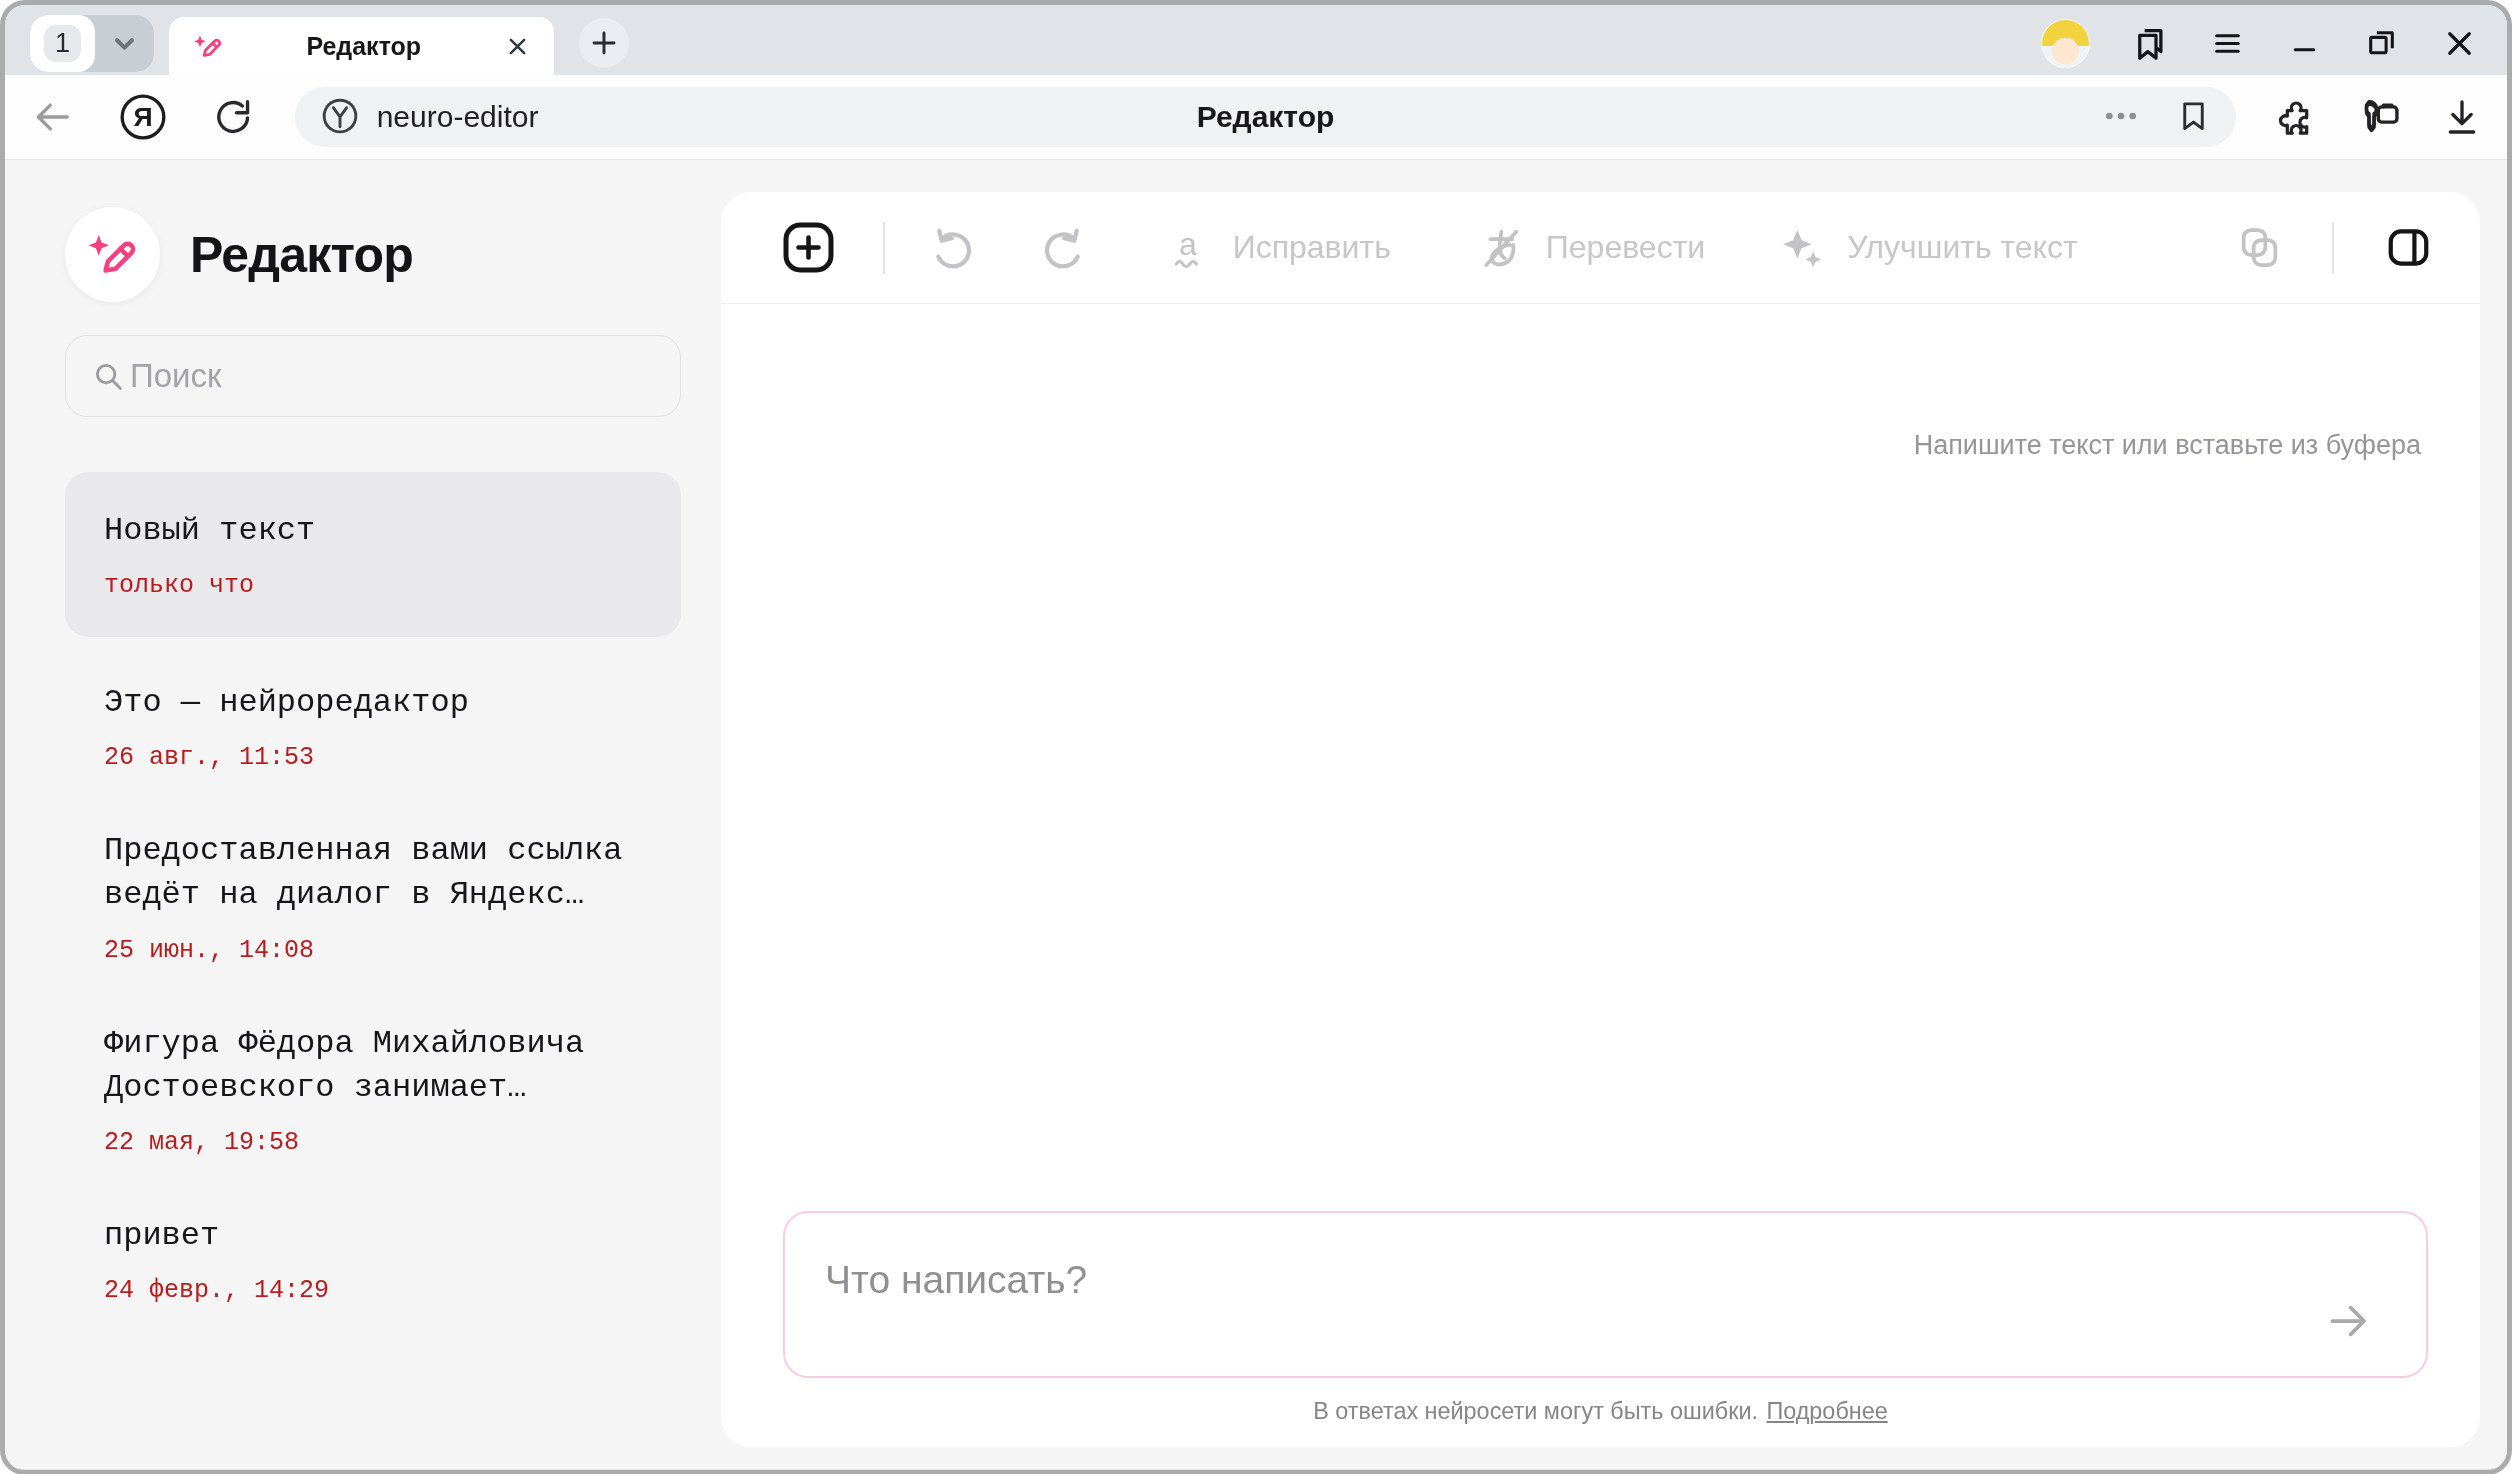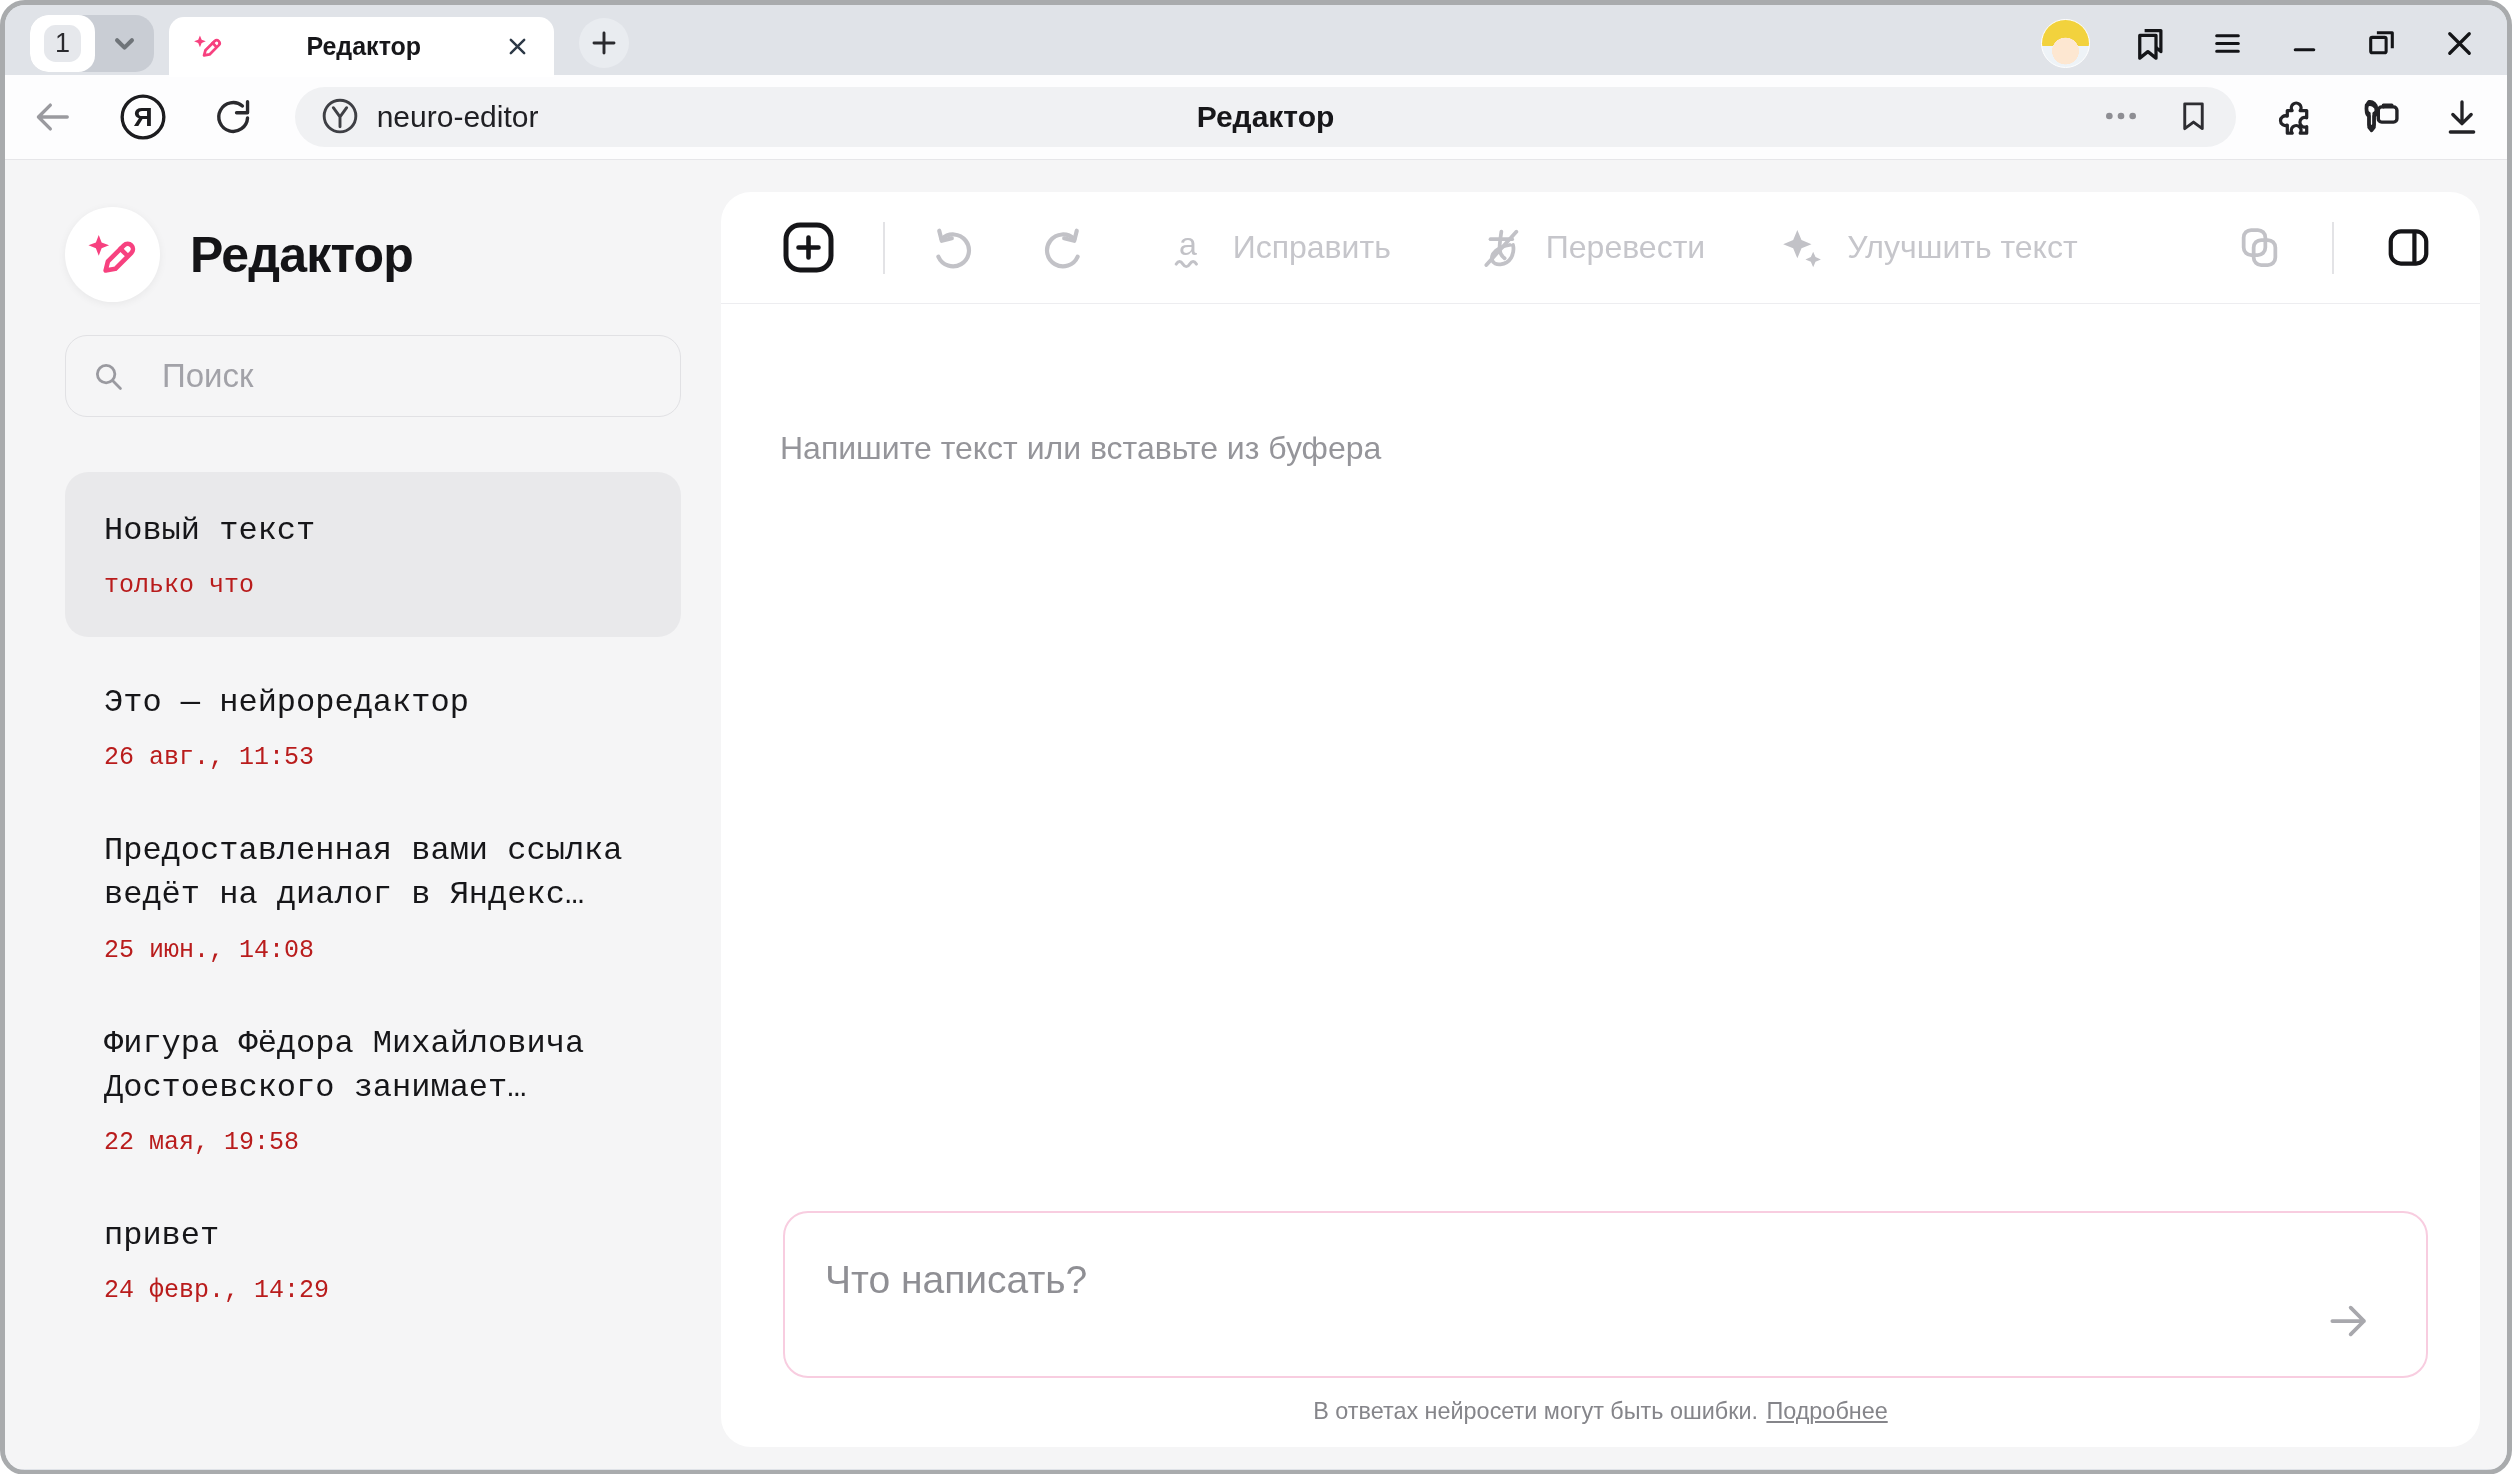--- a/index.html
+++ b/index.html
@@ -41,21 +41,21 @@
   .ext-icon { margin-left:40px; color:#232327; }
 
   
   .page { height:1309px; background:#f5f5f6; display:flex; }
 
   
   .sidebar { width:716px; flex:0 0 auto; padding:47px 40px 0 60px; }
   .logo-row { display:flex; align-items:center; gap:30px; }
   .logo-circle { width:95px; height:95px; border-radius:50%; background:#ffffff; box-shadow:0 1.7px 8.4px rgba(0,0,0,0.06); display:flex; align-items:center; justify-content:center; }
   .app-title { font-size:50px; font-weight:700; color:#141417; letter-spacing:-0.8px; }
-  .search-box { margin-top:33px; height:82px; border:1.7px solid #e1e1e4; border-radius:22px; display:flex; align-items:center; padding:0 25px; gap:36px; background:transparent; }
+  .search-box { margin-top:33px; height:82px; border:1.7px solid #e1e1e4; border-radius:22px; display:flex; align-items:center; padding:0 25px; gap:4px; background:transparent; }
   .search-box svg { color:#9a9aa0; flex:0 0 auto; }
   .search-input { border:none; outline:none; background:transparent; font-size:33px; color:#202024; width:100%; font-family:inherit; }
   .search-input::placeholder { color:#a2a2a8; }
   .doc-list { margin-top:55px; }
   .doc-item { padding:28.5px 39px; border-radius:23.4px; cursor:default;font-family:Liberation Mono, monospace; }
   .doc-item.selected { background:#e9e9eb; padding-top:37px; padding-bottom:37px; margin-bottom:15px; }
   .doc-title { font-size:32px; line-height:44px; color:#161619; display:-webkit-box; -webkit-line-clamp:2; -webkit-box-orient:vertical; overflow:hidden; }
   .doc-meta { margin-top:18.4px; font-size:25px; color:#b91c1c; }
 
   
@@ -69,21 +69,21 @@
   .t-redo { margin-left:62px; }
   .t-fix { margin-left:80px; }
   .t-translate { margin-left:87px; }
   .t-improve { margin-left:74px; }
   .t-copy { margin-left:auto; }
   .t-div2 { margin-left:50px; }
   .t-panel { margin-left:50px; color:#151518; }
   .d1 { margin-left:47px; }
 
   .editor-area { flex:1; padding:126px 59px 0 59px; }
-  .editor-placeholder { font-size:32px; color:#95959a; }
+  .editor-placeholder { font-size:27px; color:#95959a;text-align:right; }
 
   .prompt-box { position:relative; flex:0 0 auto; height:167px; margin:0 52px 0 62px; border:2.5px solid #f8cde0; border-radius:25px; background:#ffffff; }
   .prompt-input { position:absolute; inset:0; width:100%; height:100%; border:none; outline:none; resize:none; background:transparent; padding:45px 117px 33px 40px; font-size:39px; color:#202024; font-family:inherit; }
   .prompt-input::placeholder { color:#8f8f94; }
   .prompt-send { position:absolute; right:50px; bottom:28.5px; width:54px; height:54px; color:#a8a8ad; display:flex; align-items:center; justify-content:center; background:transparent; border:none; }
   .footer-note { flex:0 0 auto; text-align:center; padding:20px 0 22px; font-size:23.4px; color:#85858a; }
   .footer-note a { color:#85858a; text-decoration:underline; margin-left:8.4px; }
 </style>
 </head>
 <body>

